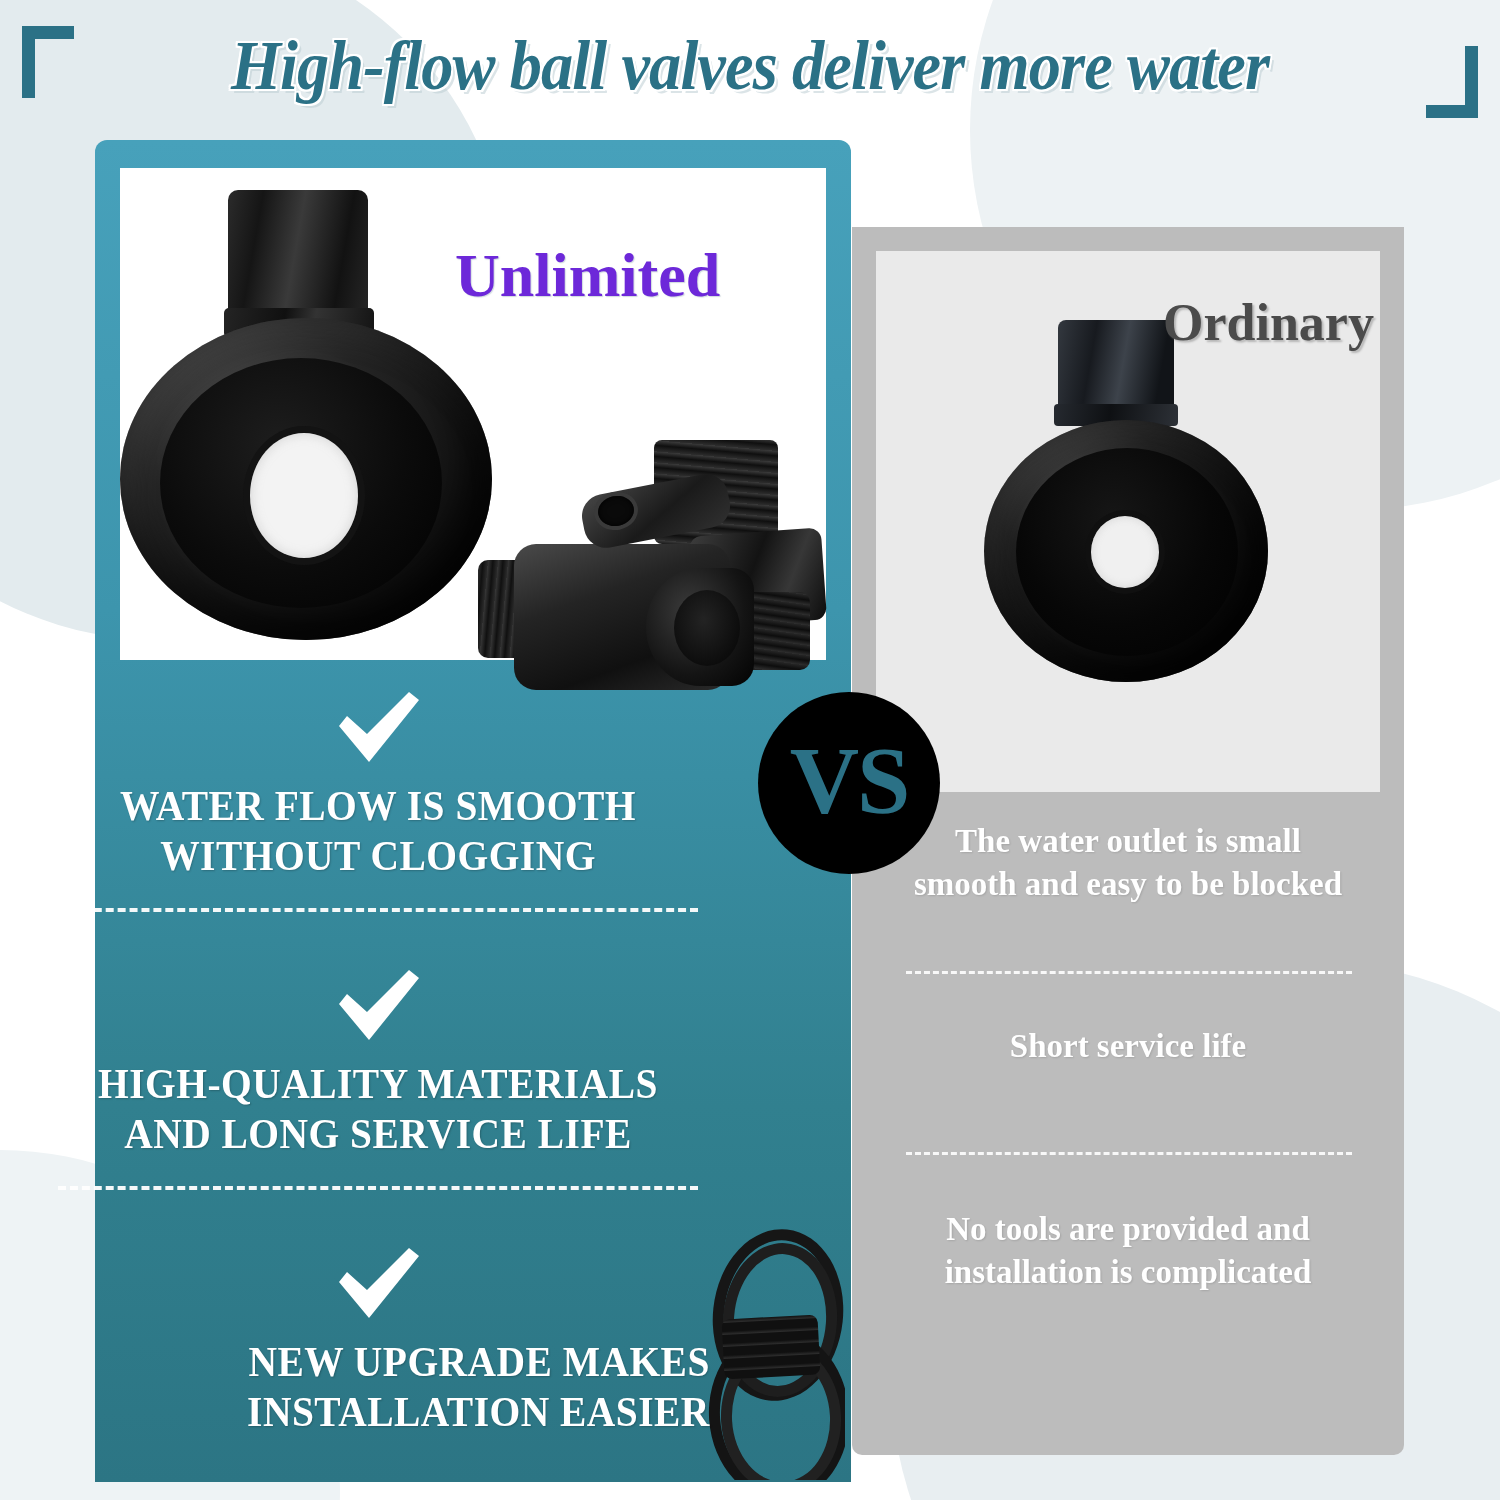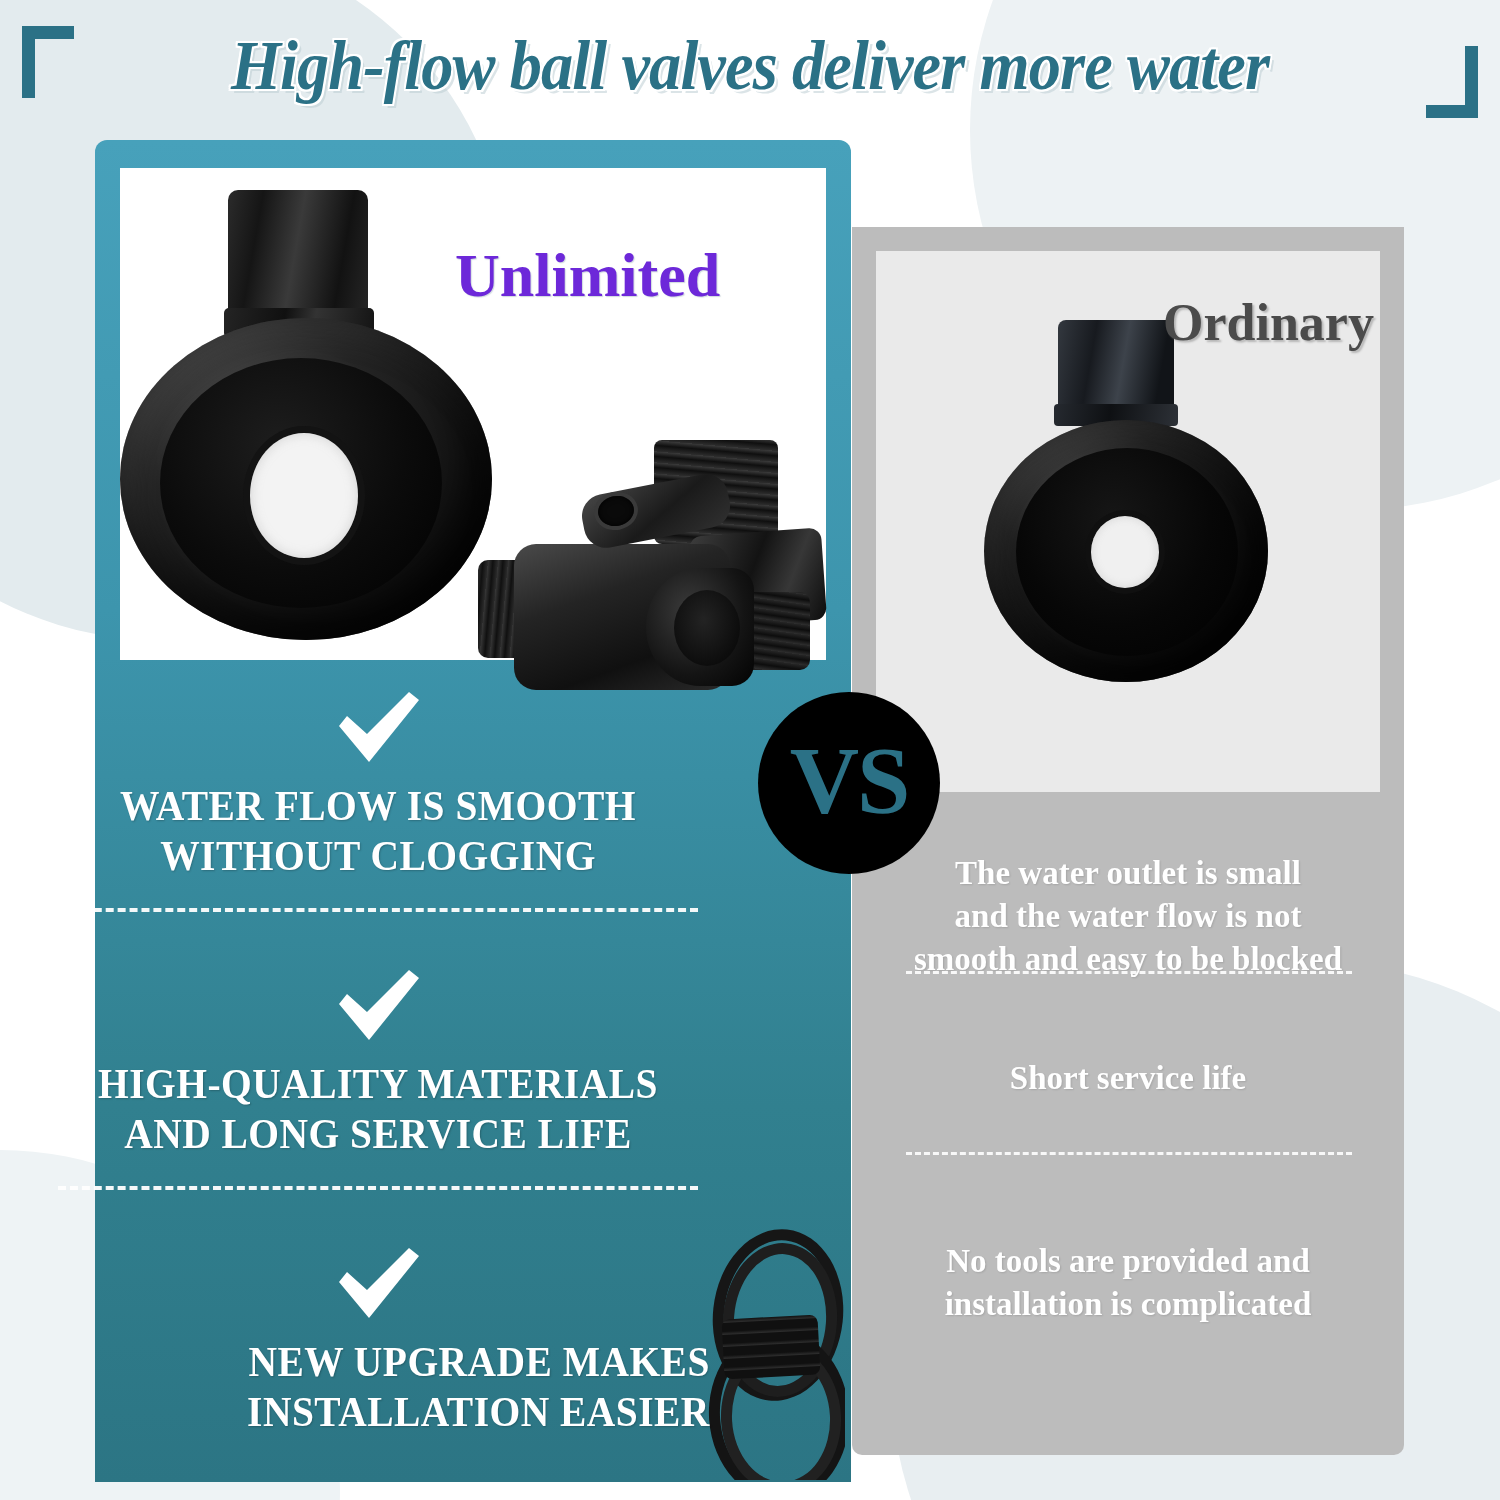--- a/index.html
+++ b/index.html
@@ -258,21 +258,20 @@
 
   
   .con-block {
     position:absolute; left:876px; width:504px; text-align:center;
     color:#ffffff;
     font-family:"Liberation Serif","DejaVu Serif",serif;
     font-weight:bold;
     font-size:33px;
     line-height:1.3;
     text-shadow:1px 1px 2px rgba(0,0,0,0.12);
-    margin-top:32px;
   }
   #con-0 { top:820px; }
   #con-1 { top:1025px; }
   #con-2 { top:1208px; }
 
   .dashed-divider-right {
     position:absolute; left:906px; width:446px; height:0;
     border-top:3px dashed #ffffff; opacity:0.9;
   }
   #divider-right-0 { top:971px; }
@@ -370,21 +369,20 @@
 <div class="feature-block" id="feature-2">
   <svg class="check-icon" width="90" height="76" viewBox="0 0 90 76">
     <path d="M6 36 L14 26 L34 44 L76 2 L86 10 L36 72 Z" fill="#ffffff"></path>
   </svg>
   <div class="feature-text">NEW UPGRADE MAKES</div>
   <div class="feature-text">INSTALLATION EASIER</div>
 </div>
 
 <div class="con-block" id="con-0">
   <div>The water outlet is small</div>
-  <div>and the water flow is not</div>
   <div>smooth and easy to be blocked</div>
 </div>
 
 <div class="dashed-divider-right" id="divider-right-0"></div>
 
 <div class="con-block" id="con-1">
   <div>Short service life</div>
 </div>
 
 <div class="dashed-divider-right" id="divider-right-1"></div>

